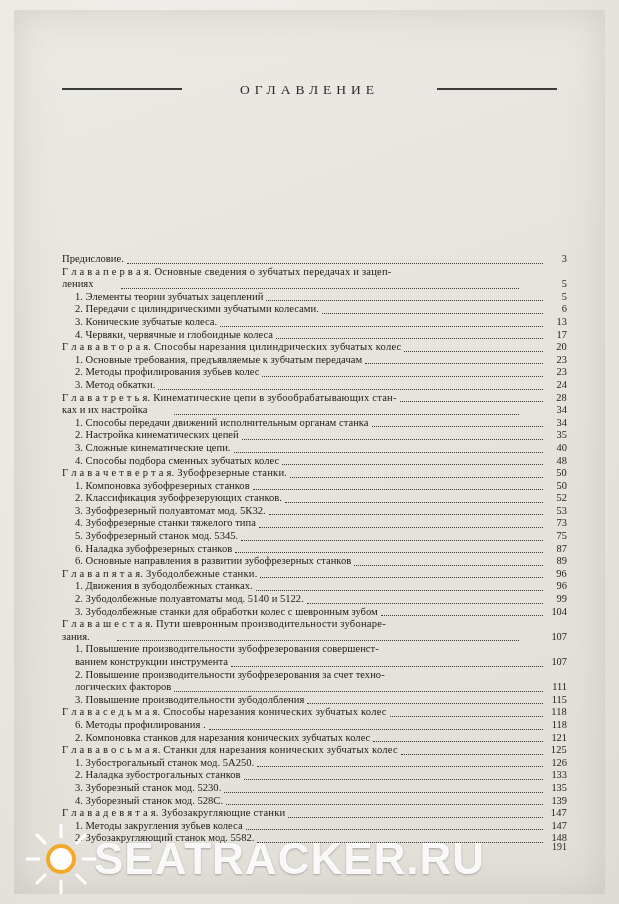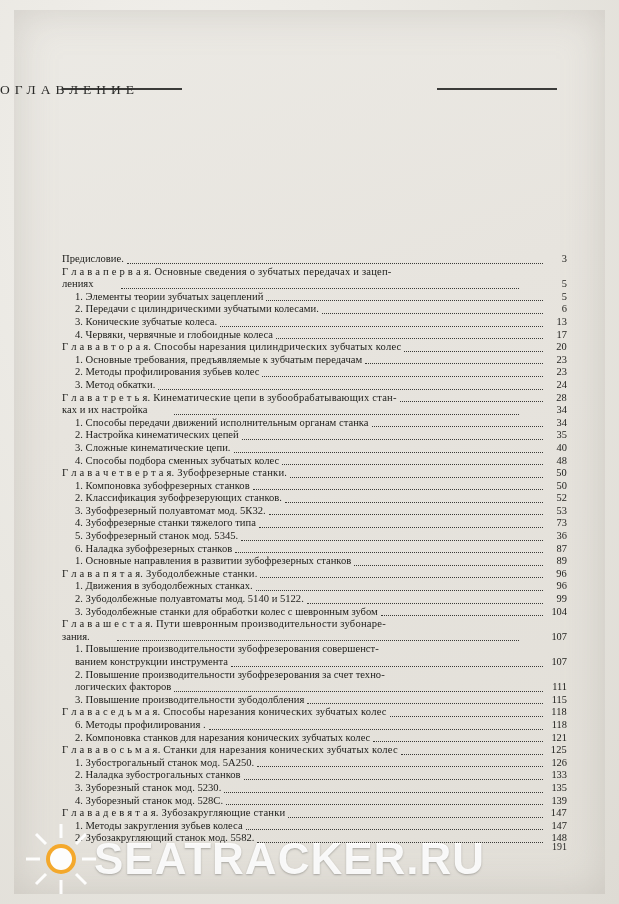--- a/index.html
+++ b/index.html
@@ -16,21 +16,21 @@
   }
   .page-inner{
     position:absolute;
     left:14px;right:14px;top:10px;bottom:10px;
     background:linear-gradient(160deg,#eceae5 0%,#e7e4de 40%,#e2dfd8 100%);
     box-shadow:inset 0 0 40px rgba(160,155,145,.35);
   }
   
   .title{
     position:absolute;top:82px;left:0;right:0;
-    text-align:left;
+    text-align:center;
     font-size:13.5px;
     letter-spacing:5px;
     color:#2a2a28;
     font-family:"Liberation Serif", serif;
   }
   .rule{
     position:absolute;
     left:62px;right:62px;
     height:2px;
     background:#3b3b39;
@@ -218,29 +218,29 @@
         <span class="pg">53</span>
       </div>
       <div class="row sub">
         <span class="txt">4.  Зубофрезерные станки тяжелого типа</span>
         <span class="dots"></span>
         <span class="pg">73</span>
       </div>
       <div class="row sub">
         <span class="txt">5.  Зубофрезерный станок мод. 5345.</span>
         <span class="dots"></span>
-        <span class="pg">36</span>
+        <span class="pg">75</span>
       </div>
       <div class="row sub">
         <span class="txt">6.  Наладка зубофрезерных станков</span>
         <span class="dots"></span>
         <span class="pg">87</span>
       </div>
       <div class="row sub">
-        <span class="txt">1.  Основные направления в развитии зубофрезерных станков</span>
+        <span class="txt">6.  Основные направления в развитии зубофрезерных станков</span>
         <span class="dots"></span>
         <span class="pg">89</span>
       </div>
       <div class="row chap">
         <span class="txt">Г л а в а  п я т а я. Зубодолбежные станки.</span>
         <span class="dots"></span>
         <span class="pg">96</span>
       </div>
       <div class="row sub">
         <span class="txt">1.  Движения в зубодолбежных станках.</span>

